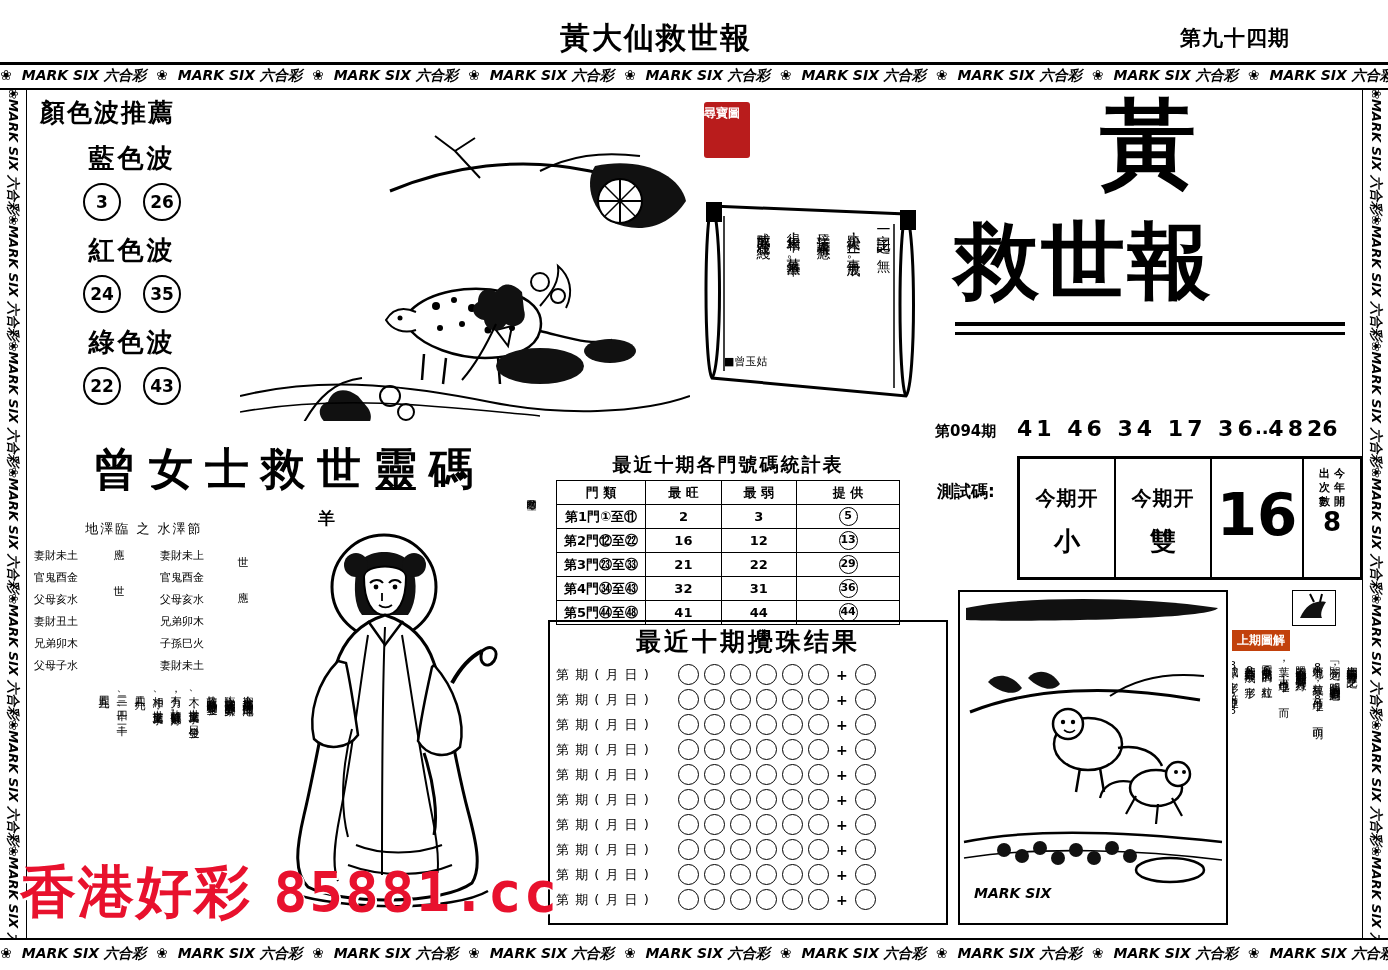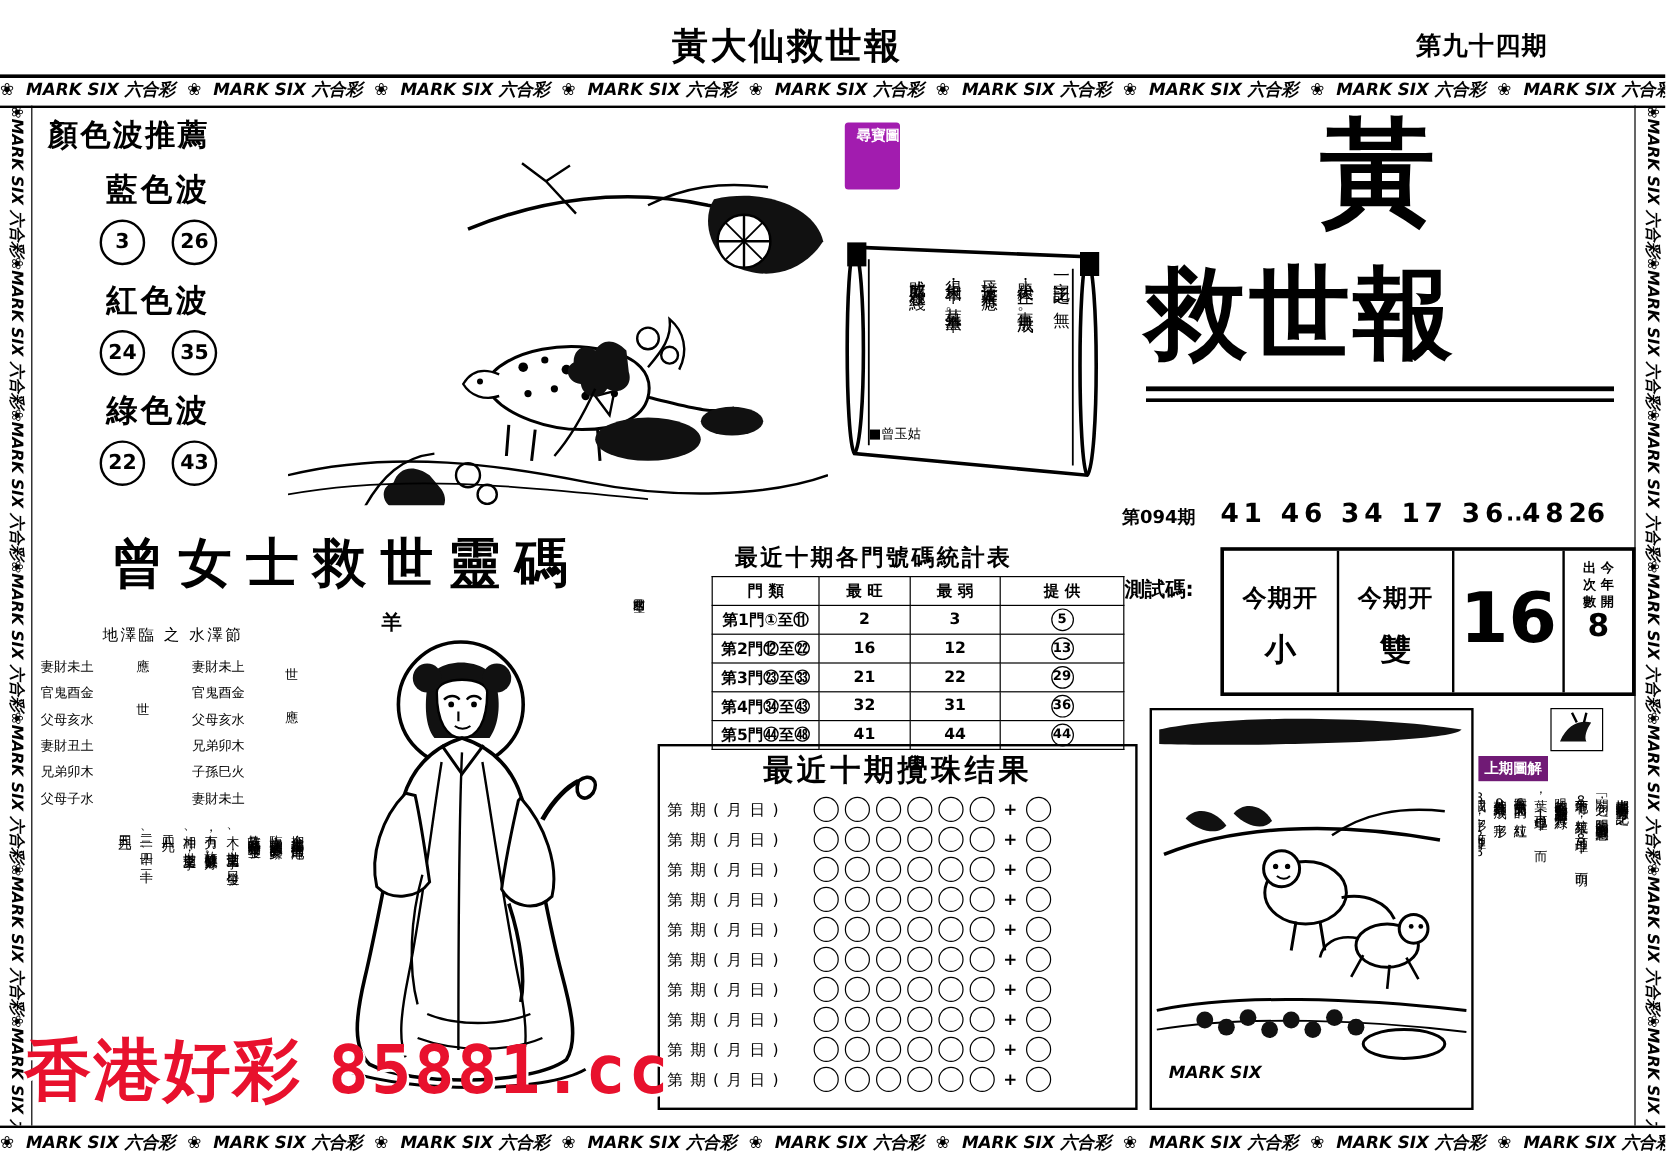--- a/index.html
+++ b/index.html
@@ -36,21 +36,21 @@
   .cw-group{text-align:center;margin-top:12px;}
   .cw-label{font-size:26px;font-weight:bold;letter-spacing:3px;}
   .cw-nums{margin-top:7px;display:flex;justify-content:center;gap:22px;}
   .ball{width:34px;height:34px;border:2px solid #000;border-radius:50%;display:flex;align-items:center;justify-content:center;font-size:17px;font-weight:bold;}
 
   
   #illus{left:240px;top:96px;width:450px;height:325px;}
 
   
   #scroll{left:694px;top:96px;width:235px;height:325px;}
-  .scroll-badge{position:absolute;left:10px;top:6px;width:46px;height:56px;background:#a21caf;color:#fff;font-size:12px;font-weight:bold;text-align:right;line-height:15px;padding-top:4px;box-sizing:border-box;border-radius:3px;}
+  .scroll-badge{position:absolute;left:10px;top:6px;width:46px;height:56px;background:#b91c1c;color:#fff;font-size:12px;font-weight:bold;text-align:left;line-height:15px;padding-top:4px;box-sizing:border-box;border-radius:3px;}
   .vcol{writing-mode:vertical-rl;text-orientation:upright;font-size:14px;line-height:20px;letter-spacing:2px;}
 
   
   #masthead{left:935px;top:96px;width:420px;height:310px;}
   .mh-big{font-size:96px;font-weight:bold;letter-spacing:4px;line-height:96px;font-family:"DejaVu Sans",sans-serif;}
   .mh-row{font-size:84px;font-weight:bold;letter-spacing:2px;line-height:90px;}
 
   
   #drawrow{left:935px;top:412px;width:425px;height:40px;}
   .dr-label{font-size:15px;font-weight:bold;}
@@ -78,41 +78,41 @@
   .f-col{display:flex;flex-direction:column;gap:7px;font-size:11px;}
   .f-vert{margin-top:14px;display:flex;flex-direction:row-reverse;gap:4px;justify-content:flex-start;}
   .f-vert .vcol{font-size:11px;line-height:14px;letter-spacing:1px;}
 
   
   #lady{left:256px;top:515px;width:280px;height:410px;}
 
   
   #stats{left:556px;top:452px;width:344px;height:160px;}
   #stats .st-title{font-size:19px;font-weight:bold;text-align:center;letter-spacing:2px;}
-  table.st{border-collapse:collapse;width:100%;font-size:13px;margin-top:2px;margin-left:37px;}
+  table.st{border-collapse:collapse;width:100%;font-size:13px;margin-top:2px;}
   table.st th,table.st td{border:1.5px solid #000;text-align:center;height:21px;font-weight:bold;}
   table.st th{font-size:13px;}
   .circ{display:inline-block;width:17px;height:17px;border:1.5px solid #000;border-radius:50%;font-size:11px;line-height:15px;text-align:center;}
 
   
   #tendraw{left:548px;top:620px;width:400px;height:305px;}
   #tendraw .td-title{font-size:25px;font-weight:bold;text-align:center;letter-spacing:3px;margin-top:3px;}
   .td-rows{margin-top:4px;padding:0 6px;}
   .td-row{display:flex;align-items:center;height:25px;font-size:13px;}
   .td-row .lbl{width:122px;letter-spacing:1px;}
   .td-row .dots{flex:1;display:flex;gap:5px;align-items:center;}
   .dot{width:19px;height:19px;border:1.5px solid #000;border-radius:50%;}
   .plus{font-size:14px;font-weight:bold;margin:0 2px;}
 
   
   #pic2{left:958px;top:590px;width:270px;height:335px;}
 
   
   #commentary{left:1232px;top:590px;width:126px;height:335px;}
-  .cm-badge{display:inline-block;background:#701a75;color:#fff;font-size:12px;font-weight:bold;padding:2px 5px;margin-top:4px;}
+  .cm-badge{display:inline-block;background:#c2410c;color:#fff;font-size:12px;font-weight:bold;padding:2px 5px;margin-top:4px;}
   .cm-text{margin-top:6px;display:flex;flex-direction:row-reverse;gap:3px;height:268px;overflow:hidden;}
   .cm-text .vcol{font-size:11px;line-height:14px;letter-spacing:1px;}
 
   
   #watermark{position:absolute;left:20px;top:855px;font-size:56px;font-weight:bold;color:#e8112d;letter-spacing:2px;text-shadow:2px 2px 0 #fff;font-family:"DejaVu Sans",sans-serif;}
   #watermark .num{font-family:"DejaVu Sans Mono",monospace;}
 
   svg{display:block;}
 </style>
 </head>

